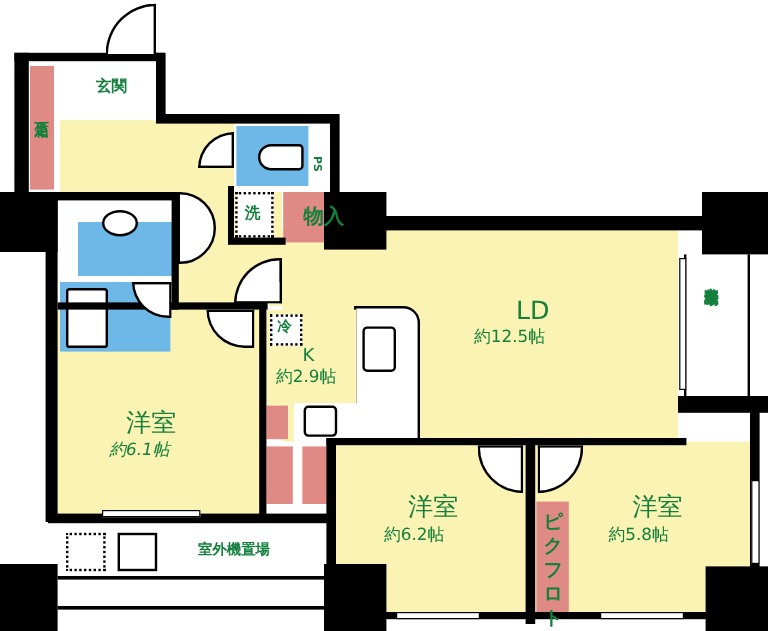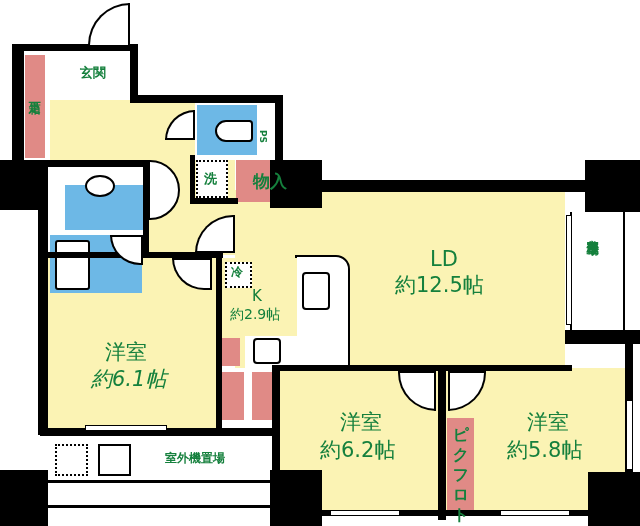--- a/index.html
+++ b/index.html
@@ -5,21 +5,21 @@
   html,body{margin:0;padding:0;background:#fff;}
   body{width:640px;height:526px;position:relative;overflow:hidden;font-family:"DejaVu Sans","Liberation Sans",sans-serif;}
   .abs{position:absolute;box-sizing:border-box;}
   .wall{background:#000;}
   .yellow{background:#fbf3b4;}
   .blue{background:#6db8e6;}
   .pink{background:#e08a86;}
   .white{background:#fff;}
   .lbl{position:absolute;text-align:center;color:#15803d;line-height:1.15;white-space:nowrap;}
   .room-name{font-size:21px;}
-  .room-size{font-size:21px;}
+  .room-size{font-size:14px;}
   .small{font-size:13px;font-weight:bold;}
   .vert{writing-mode:vertical-rl;font-size:12px;font-weight:bold;letter-spacing:1px;}
   .door{position:absolute;border:2px solid #000;background:#fff;box-sizing:border-box;}
 </style>
 </head>
 <body>
 
 <div class="abs white" style="left:50px;top:50px;width:85px;height:48px;"></div>
 
 <div class="abs yellow" style="left:50px;top:100px;width:145px;height:62px;"></div>

